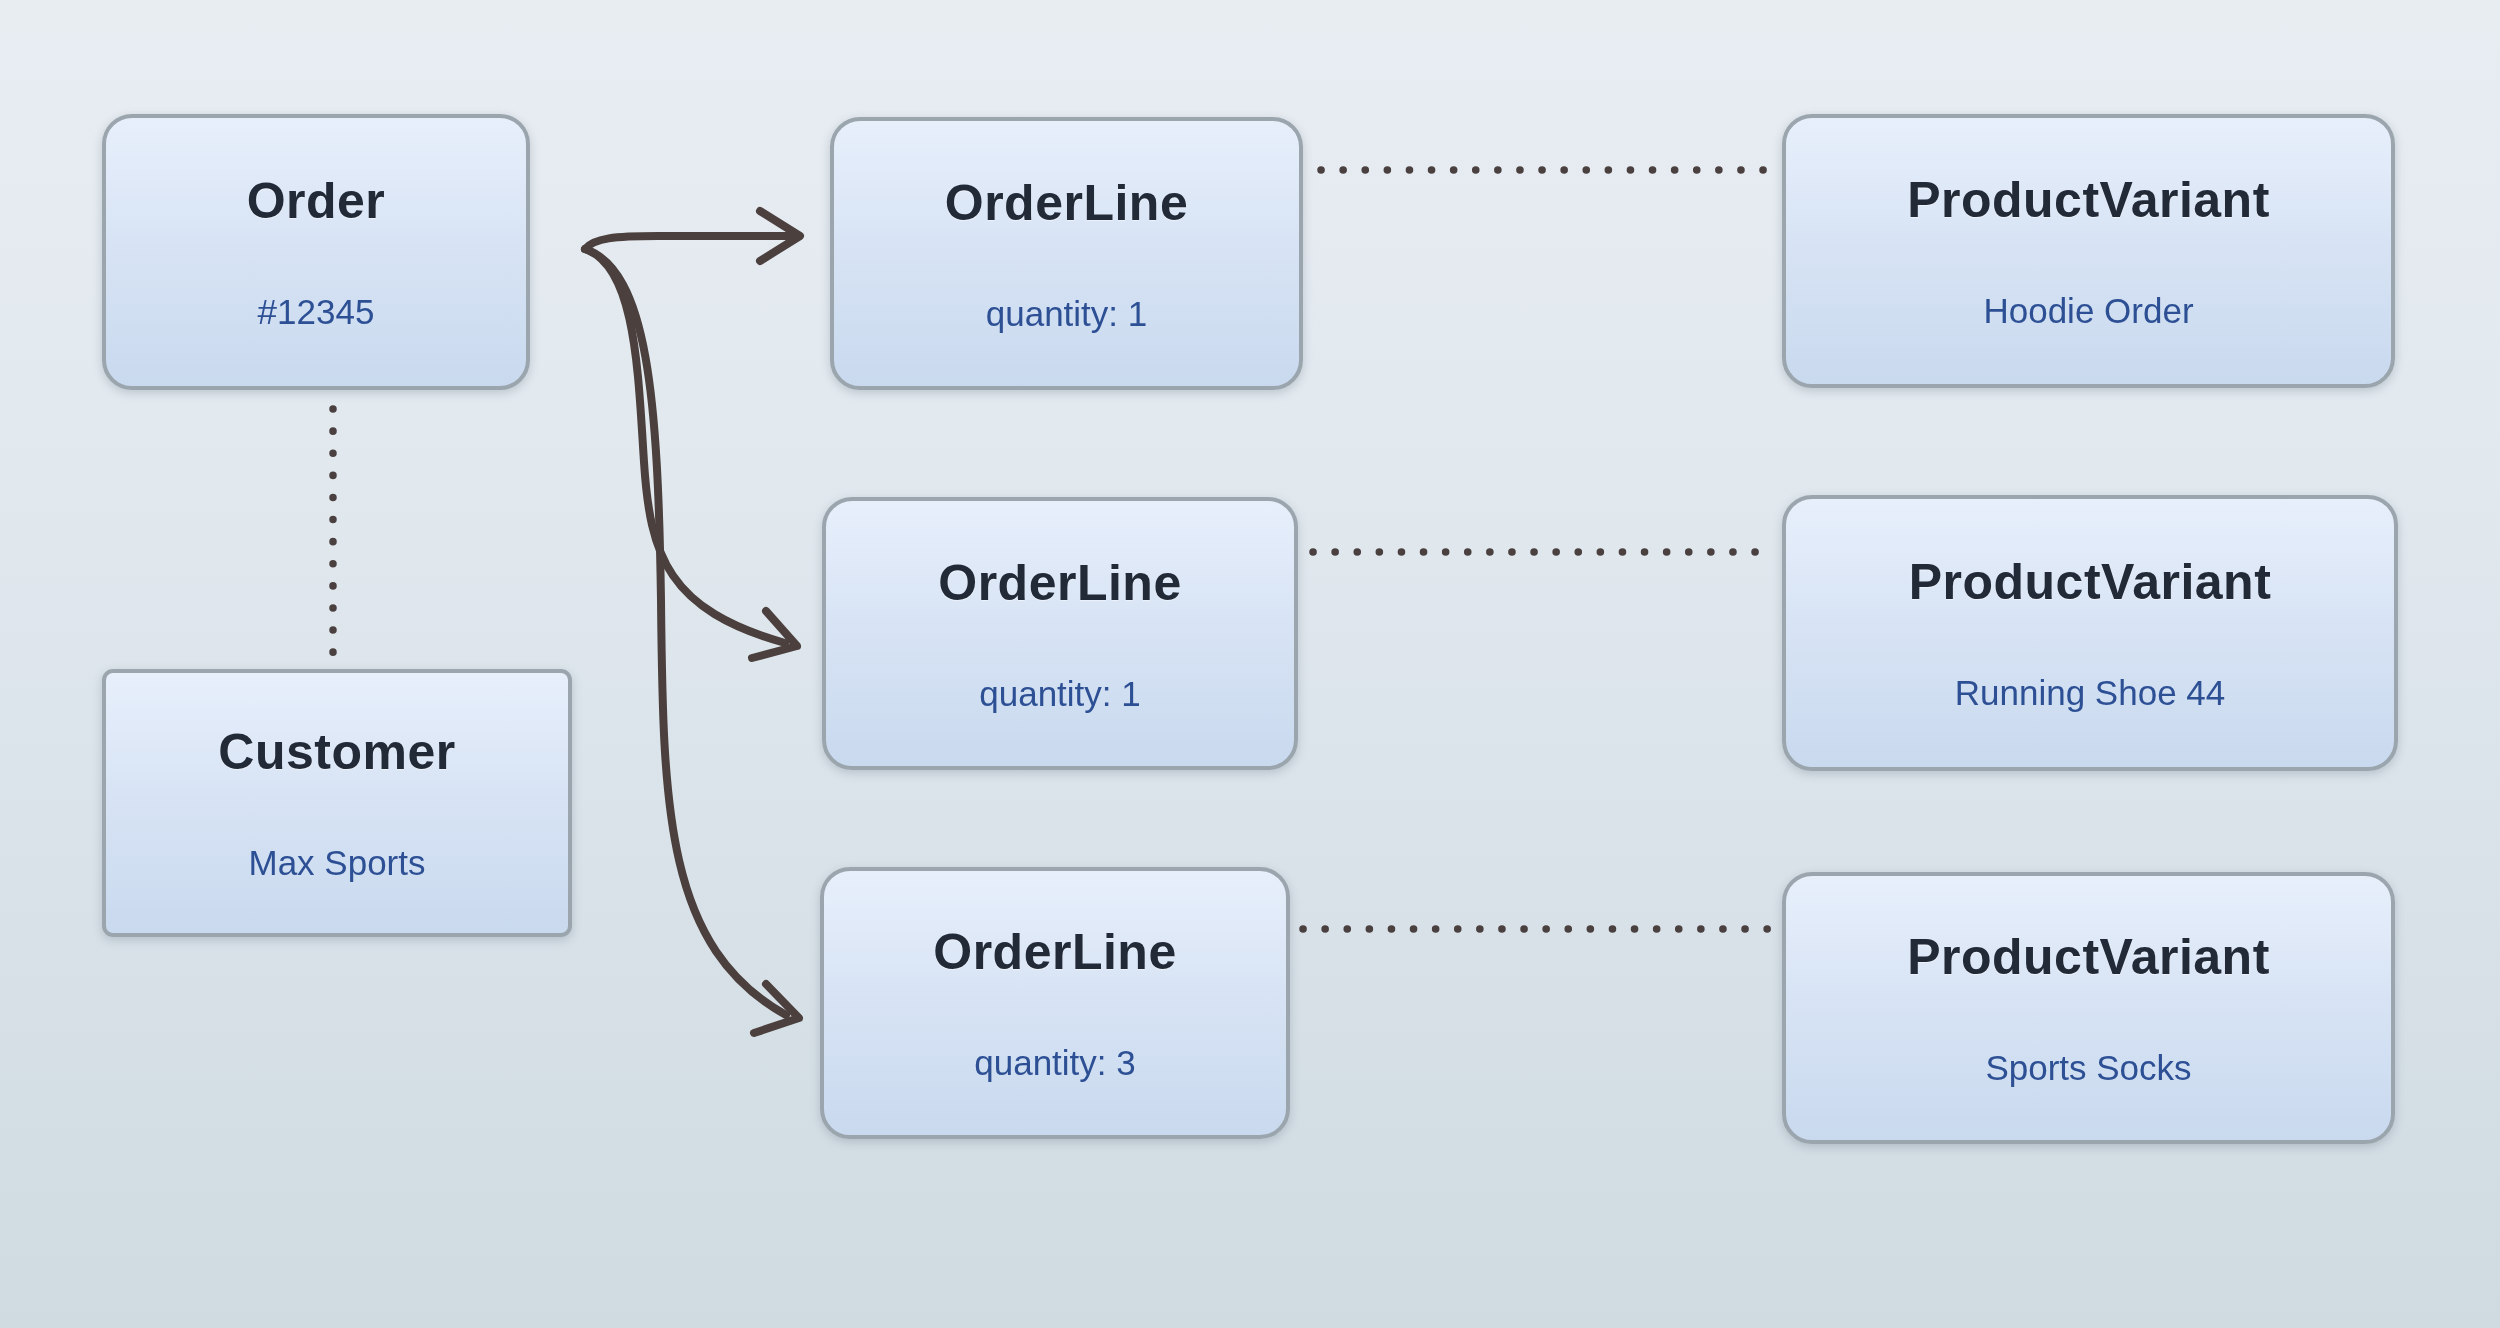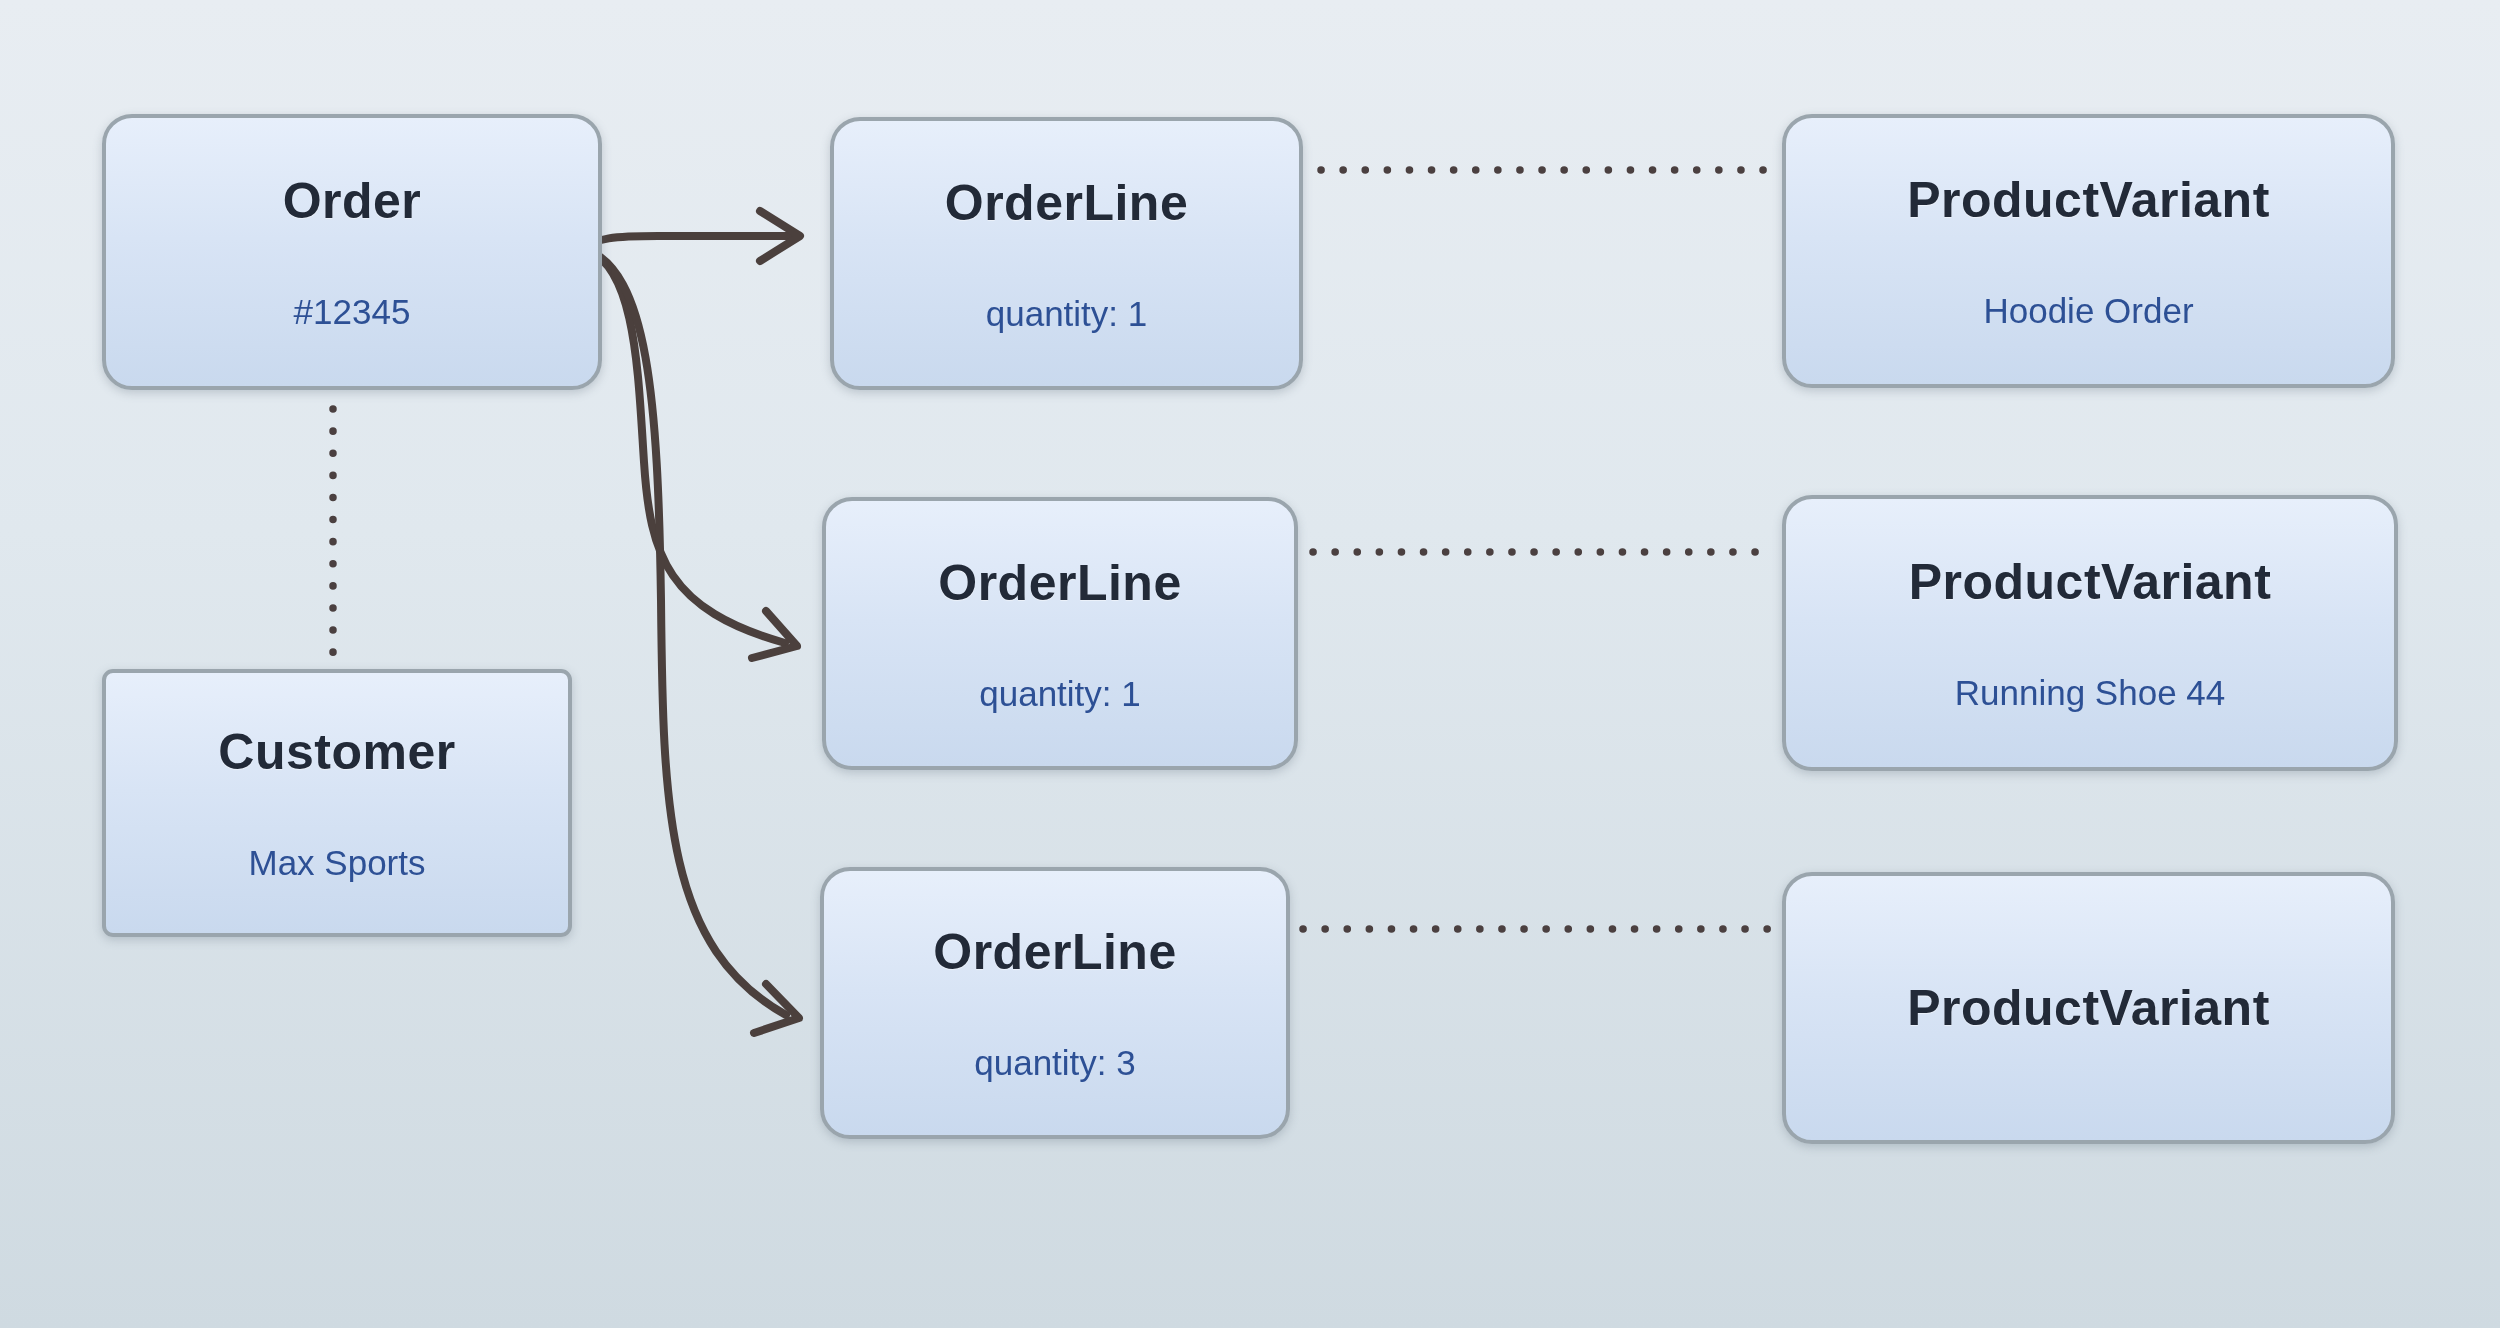--- a/index.html
+++ b/index.html
@@ -20,21 +20,21 @@
     display:flex;flex-direction:column;align-items:center;justify-content:center;
     gap:62px;
   }
   .node .title{
     font-size:50px;font-weight:700;color:#222a38;letter-spacing:0.5px;
     text-shadow:0 1px 1px rgba(255,255,255,0.5);
   }
   .node .value{
     font-size:35px;font-weight:400;color:#2d5095;
   }
-  #order    {left:102px;  top:114px; width:500px; height:276px;}
+  #order    {left:102px;  top:114px; width:428px; height:276px;}
   #customer {left:102px;  top:669px; width:470px; height:268px;border-radius:11px;}
   #ol1      {left:830px;  top:117px; width:473px; height:273px;}
   #ol2      {left:822px;  top:497px; width:476px; height:273px;}
   #ol3      {left:820px;  top:867px; width:470px; height:272px;}
   #pv1      {left:1782px; top:114px; width:613px; height:274px;}
   #pv2      {left:1782px; top:495px; width:616px; height:276px;}
   #pv3      {left:1782px; top:872px; width:613px; height:272px;}
   svg.connectors{
     position:absolute;left:0;top:0;width:2500px;height:1328px;
     pointer-events:none;
@@ -94,15 +94,16 @@
     <div class="value">Hoodie Order</div>
   </div>
 
   <div class="node" id="pv2">
     <div class="title">ProductVariant</div>
     <div class="value">Running Shoe 44</div>
   </div>
 
   <div class="node" id="pv3">
     <div class="title">ProductVariant</div>
+    <div class="value">Sports Socks</div>
   </div>
 
 </div>
 
 </body></html>

